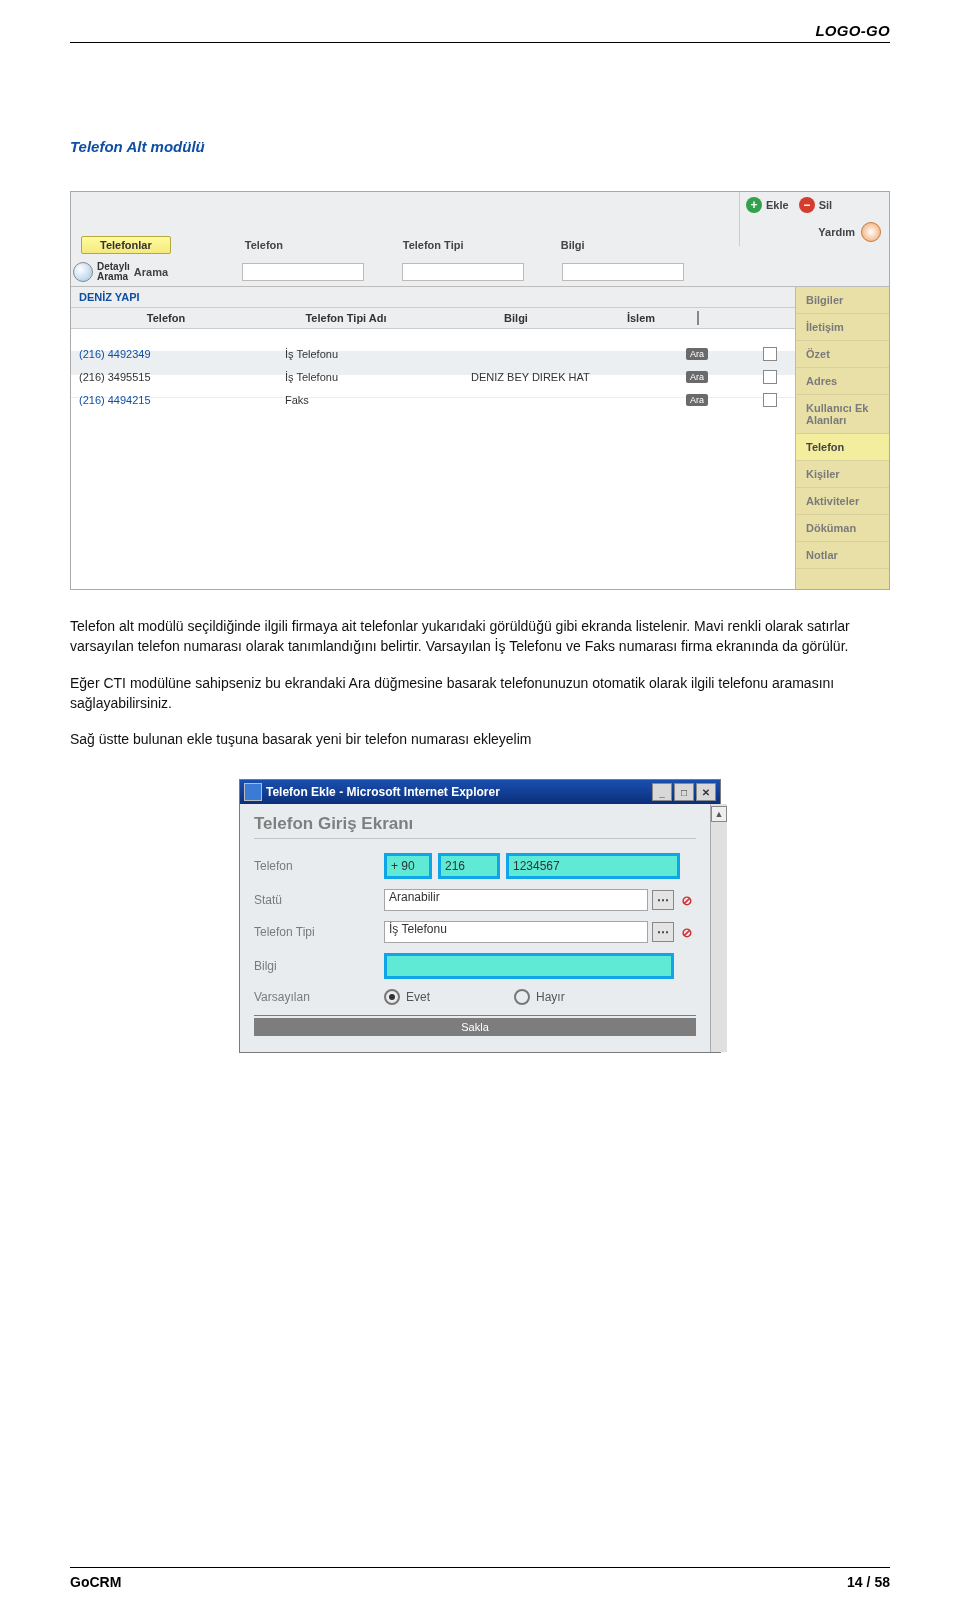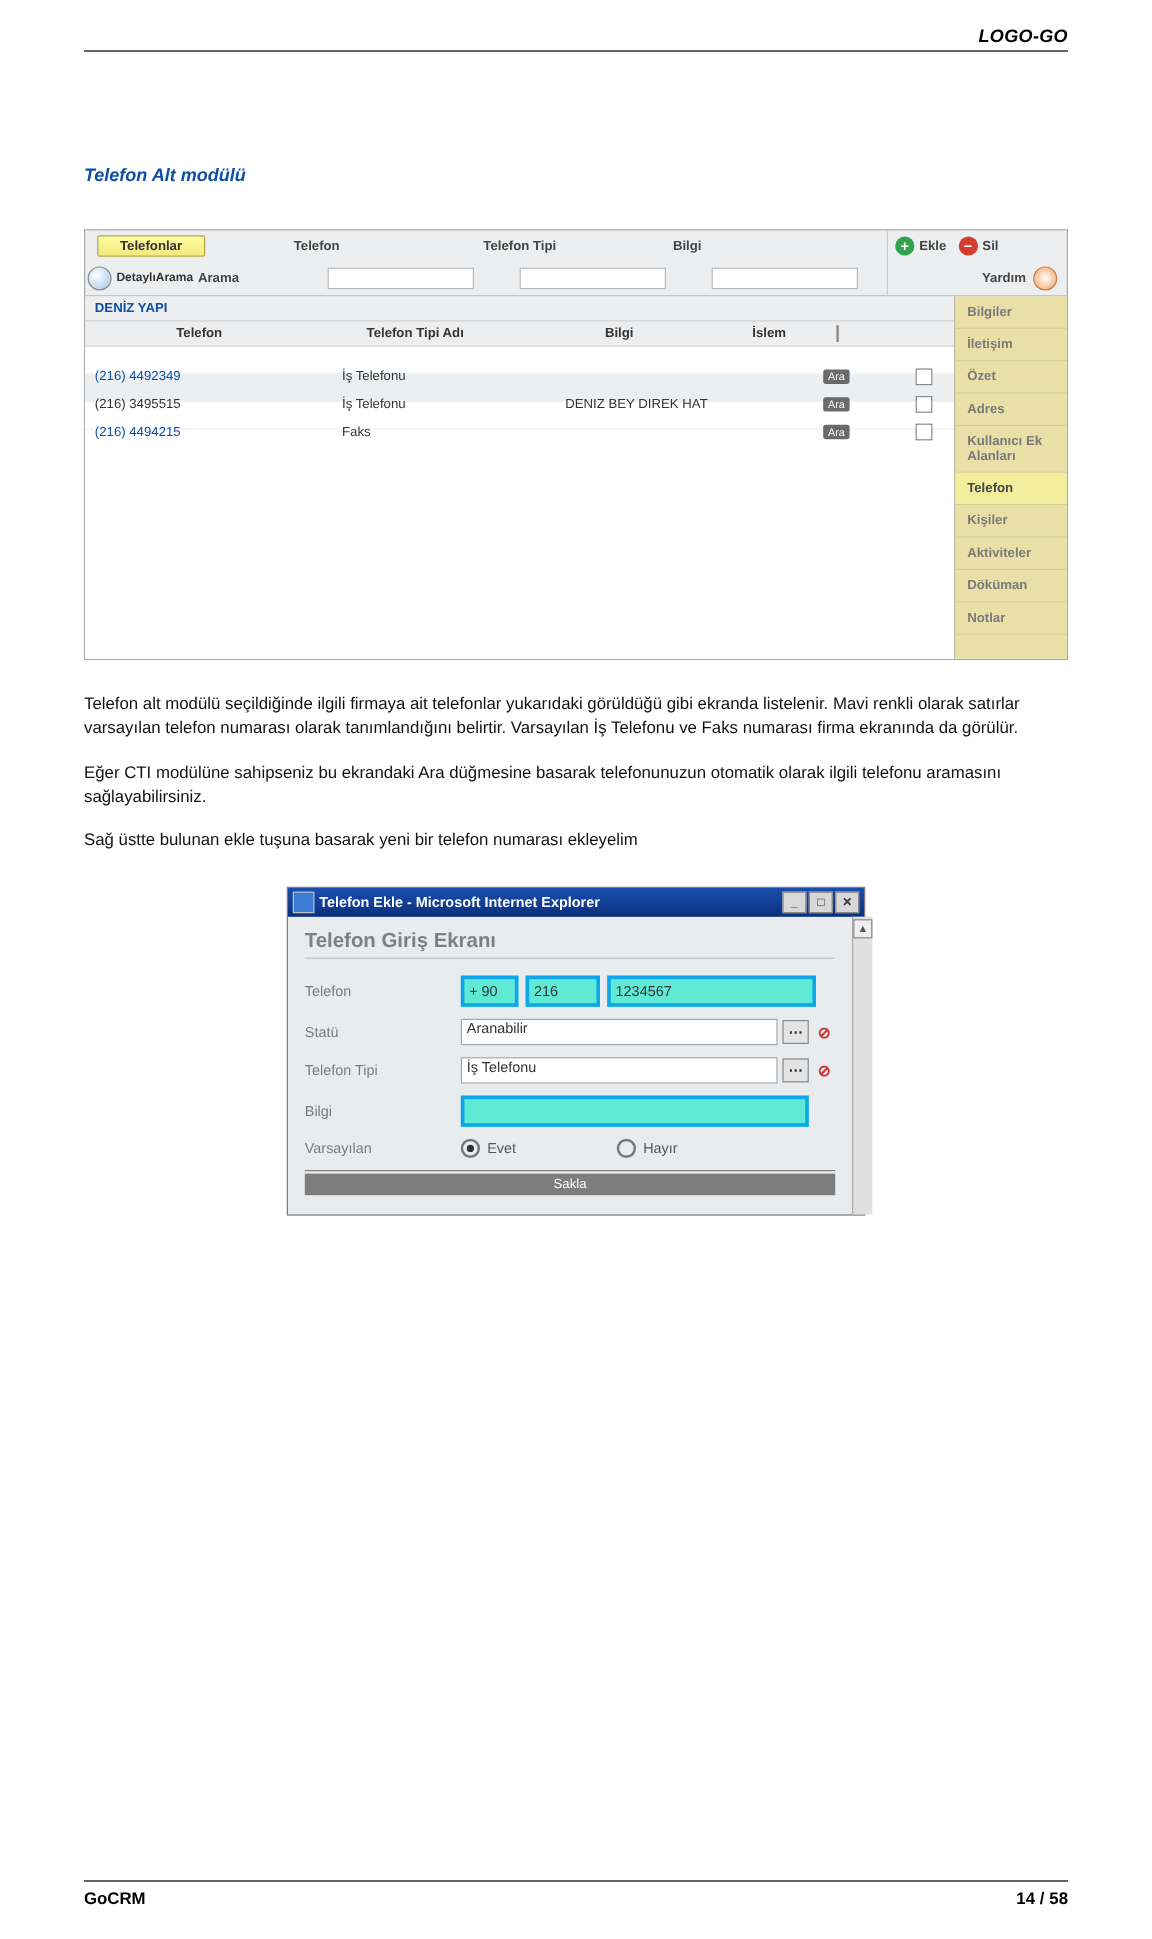--- a/index.html
+++ b/index.html
@@ -54,20 +54,21 @@
   }
   .tool-left {
     display: flex;
     flex-direction: column;
     width: 670px;
   }
   .tool-row1 {
     display: flex;
     align-items: center;
     height: 26px;
+    margin-top: 40px;
   }
   .tab-active {
     background: linear-gradient(#fffb9f,#f4e97d);
     border: 1px solid #b3a93f;
     border-radius: 2px;
     padding: 2px 18px;
     font-weight: bold;
     font-size: 11px;
     margin-left: 10px;
     color: #333;
@@ -185,21 +186,21 @@
       <div class="tool-left">
         <div class="tool-row1">
           <span class="tab-active">Telefonlar</span>
           <span style="width:74px;"></span>
           <span class="hdr-label hdr-cell">Telefon</span>
           <span class="hdr-label hdr-cell">Telefon Tipi</span>
           <span class="hdr-label hdr-cell">Bilgi</span>
         </div>
         <div class="tool-row2">
           <span class="search-icon"></span>
-          <span class="search-txt" style="display:inline-flex;flex-direction:row;margin-right:4px;">
+          <span class="search-txt" style="display:inline-flex;flex-direction:column;margin-right:4px;">
             <span class="s1">Detaylı</span>
             <span class="s2">Arama</span>
           </span>
           <span class="hdr-label" style="margin-right:16px;">Arama</span>
           <span style="width:58px;"></span>
           <span class="mini-input"></span>
           <span class="mini-input" style="margin-left:18px;"></span>
           <span class="mini-input" style="margin-left:18px;"></span>
         </div>
       </div>

